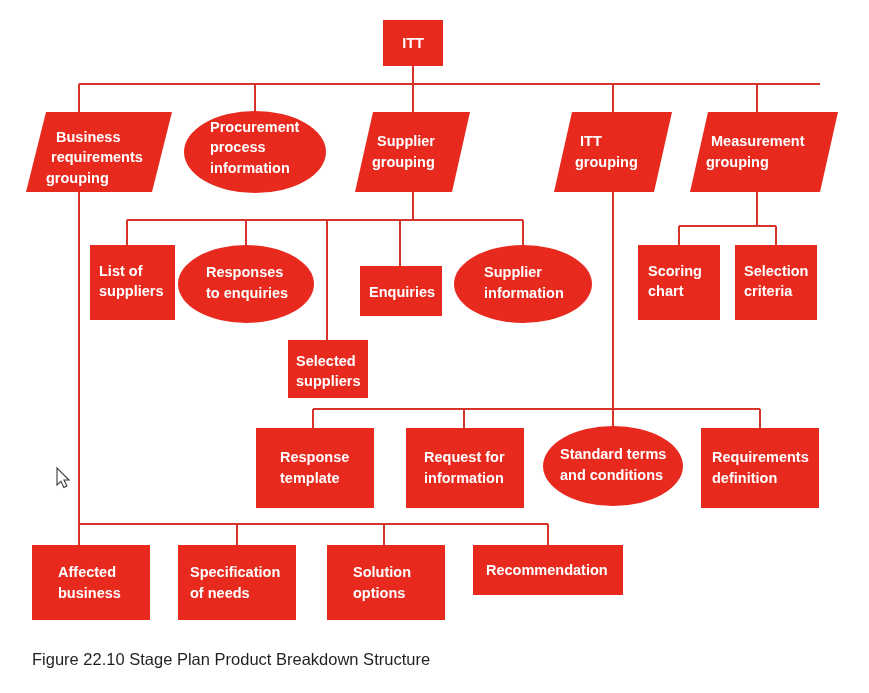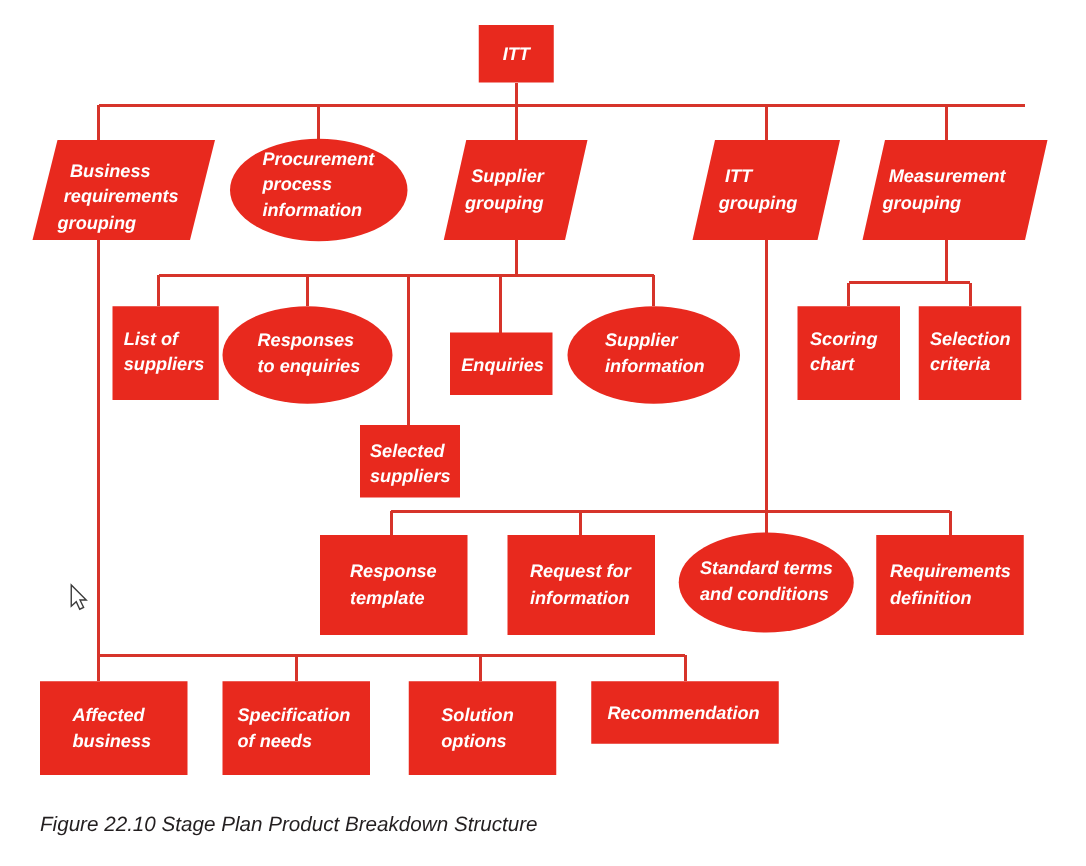--- a/index.html
+++ b/index.html
@@ -12,21 +12,20 @@
     height: 693px;
     font-family: "Liberation Sans", sans-serif;
     position: relative;
     overflow: hidden;
   }
   #diagram-root {
     position: absolute;
     left: 0; top: 0;
     width: 798px;
     height: 693px;
-    font-style: italic;
   }
   svg#pbs-svg {
     display: block;
     width: 869px;
     height: 693px;
   }
   .node-label {
     font-family: "Liberation Sans", sans-serif;
     font-weight: bold;
     font-size: 14.5px;

